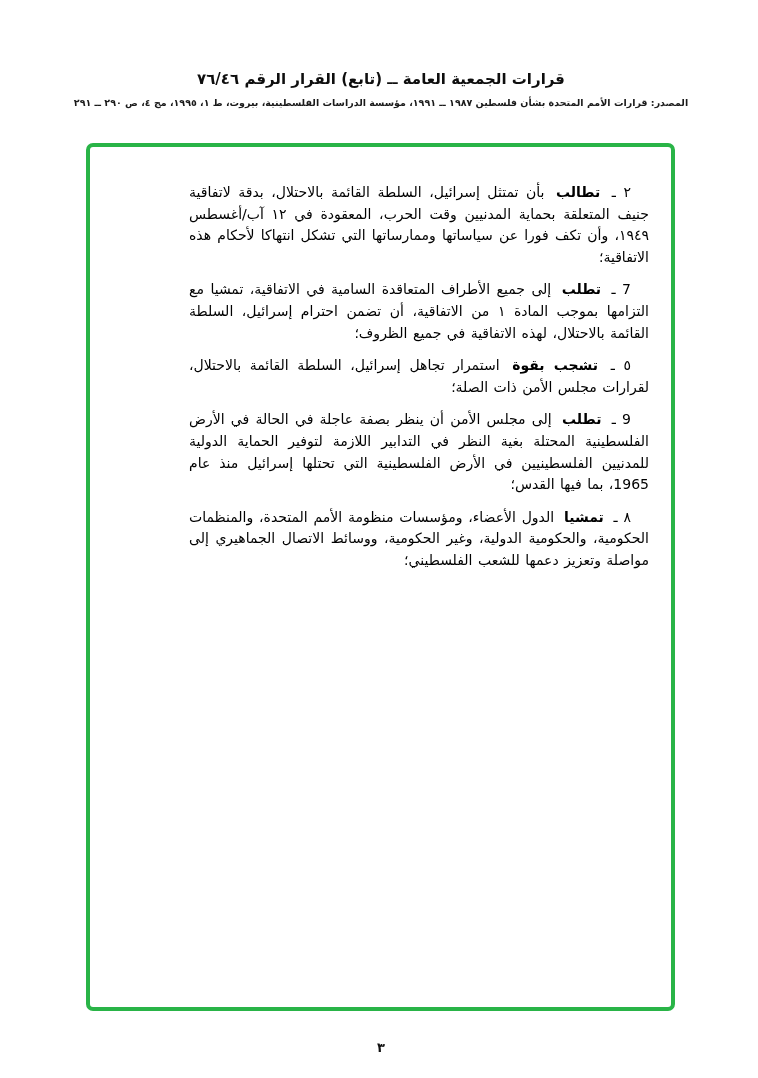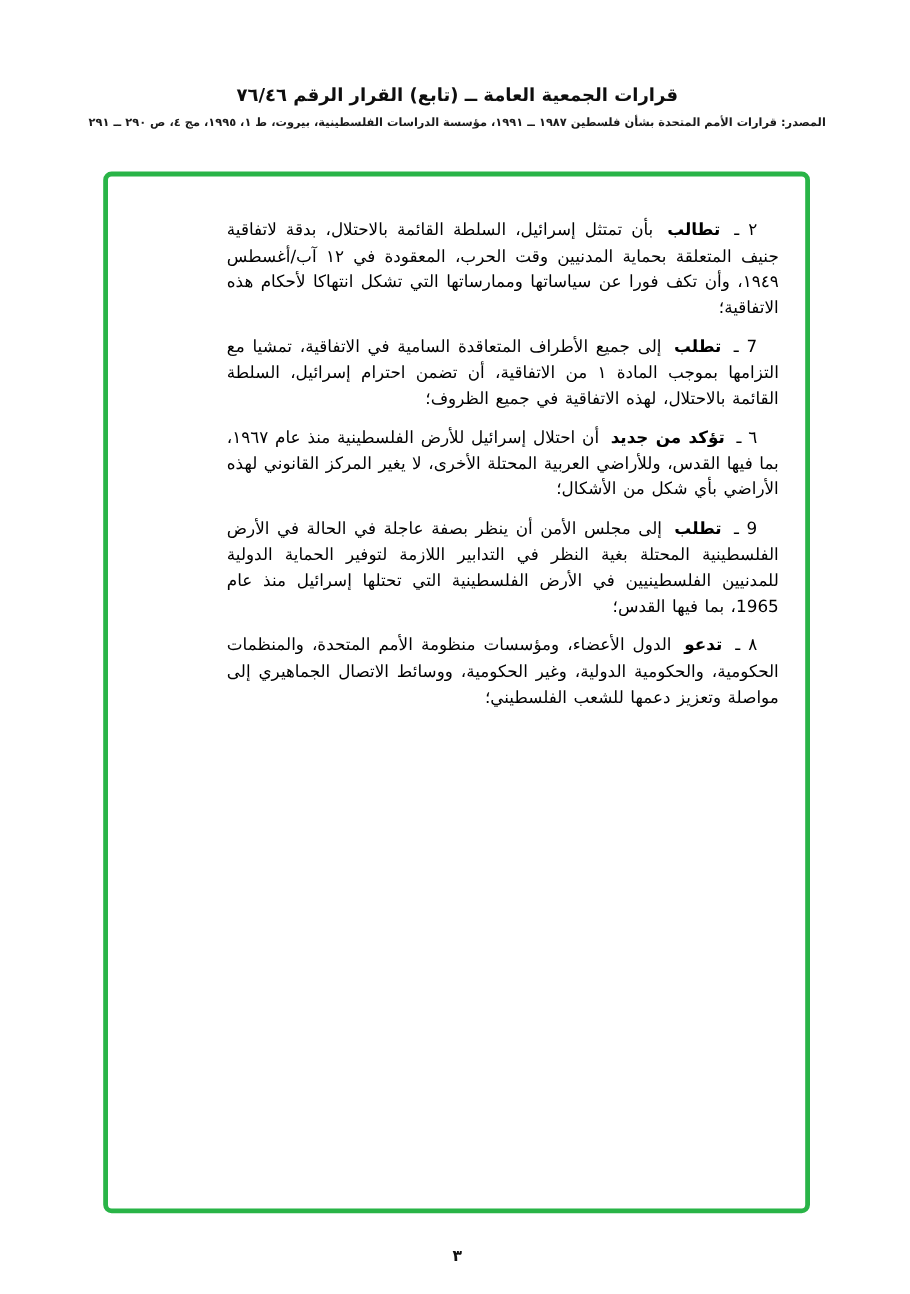--- a/index.html
+++ b/index.html
@@ -86,20 +86,20 @@
 
   <div class="page-title">قرارات الجمعية العامة ــ (تابع) القرار الرقم ٧٦/٤٦</div>
 
   <div class="source-line">المصدر: قرارات الأمم المتحدة بشأن فلسطين ١٩٨٧ ــ ١٩٩١، مؤسسة الدراسات الفلسطينية، بيروت، ط ١، ١٩٩٥، مج ٤، ص ٢٩٠ ــ ٢٩١</div>
 
   <div class="content-border-box" style="border-color: rgb(41, 180, 71);"></div>
 
   <div class="paragraph-list">
       <p class="para"><span>٢ ـ </span><b>تطالب</b><span> بأن تمتثل إسرائيل، السلطة القائمة بالاحتلال، بدقة لاتفاقية جنيف المتعلقة بحماية المدنيين وقت الحرب، المعقودة في ١٢ آب/أغسطس ١٩٤٩، وأن تكف فورا عن سياساتها وممارساتها التي تشكل انتهاكا لأحكام هذه الاتفاقية؛</span></p>
       <p class="para"><span>7 ـ </span><b>تطلب</b><span> إلى جميع الأطراف المتعاقدة السامية في الاتفاقية، تمشيا مع التزامها بموجب المادة ١ من الاتفاقية، أن تضمن احترام إسرائيل، السلطة القائمة بالاحتلال، لهذه الاتفاقية في جميع الظروف؛</span></p>
-      <p class="para"><span>٦ ـ </span><b>تؤكد من جديد</b><span> أن احتلال إسرائيل للأرض الفلسطينية منذ عام ١٩٦٧، بما فيها القدس، وللأراضي العربية المحتلة الأخرى، لا يغير المركز القانوني لهذه الأراضي بأي شكل من الأشكال؛</span></p>
+      <p class="para"><span>٥ ـ </span><b>تشجب بقوة</b><span> استمرار تجاهل إسرائيل، السلطة القائمة بالاحتلال، لقرارات مجلس الأمن ذات الصلة؛</span></p>
       <p class="para"><span>9 ـ </span><b>تطلب</b><span> إلى مجلس الأمن أن ينظر بصفة عاجلة في الحالة في الأرض الفلسطينية المحتلة بغية النظر في التدابير اللازمة لتوفير الحماية الدولية للمدنيين الفلسطينيين في الأرض الفلسطينية التي تحتلها إسرائيل منذ عام 1965، بما فيها القدس؛</span></p>
-      <p class="para"><span>٨ ـ </span><b>تدعو</b><span> الدول الأعضاء، ومؤسسات منظومة الأمم المتحدة، والمنظمات الحكومية، والحكومية الدولية، وغير الحكومية، ووسائط الاتصال الجماهيري إلى مواصلة وتعزيز دعمها للشعب الفلسطيني؛</span></p>
+      <p class="para"><span>٨ ـ </span><b>تمشيا</b><span> الدول الأعضاء، ومؤسسات منظومة الأمم المتحدة، والمنظمات الحكومية، والحكومية الدولية، وغير الحكومية، ووسائط الاتصال الجماهيري إلى مواصلة وتعزيز دعمها للشعب الفلسطيني؛</span></p>
     </div>
 
   <div class="page-number">٣</div>
 
 </div>
 
 </body></html>

